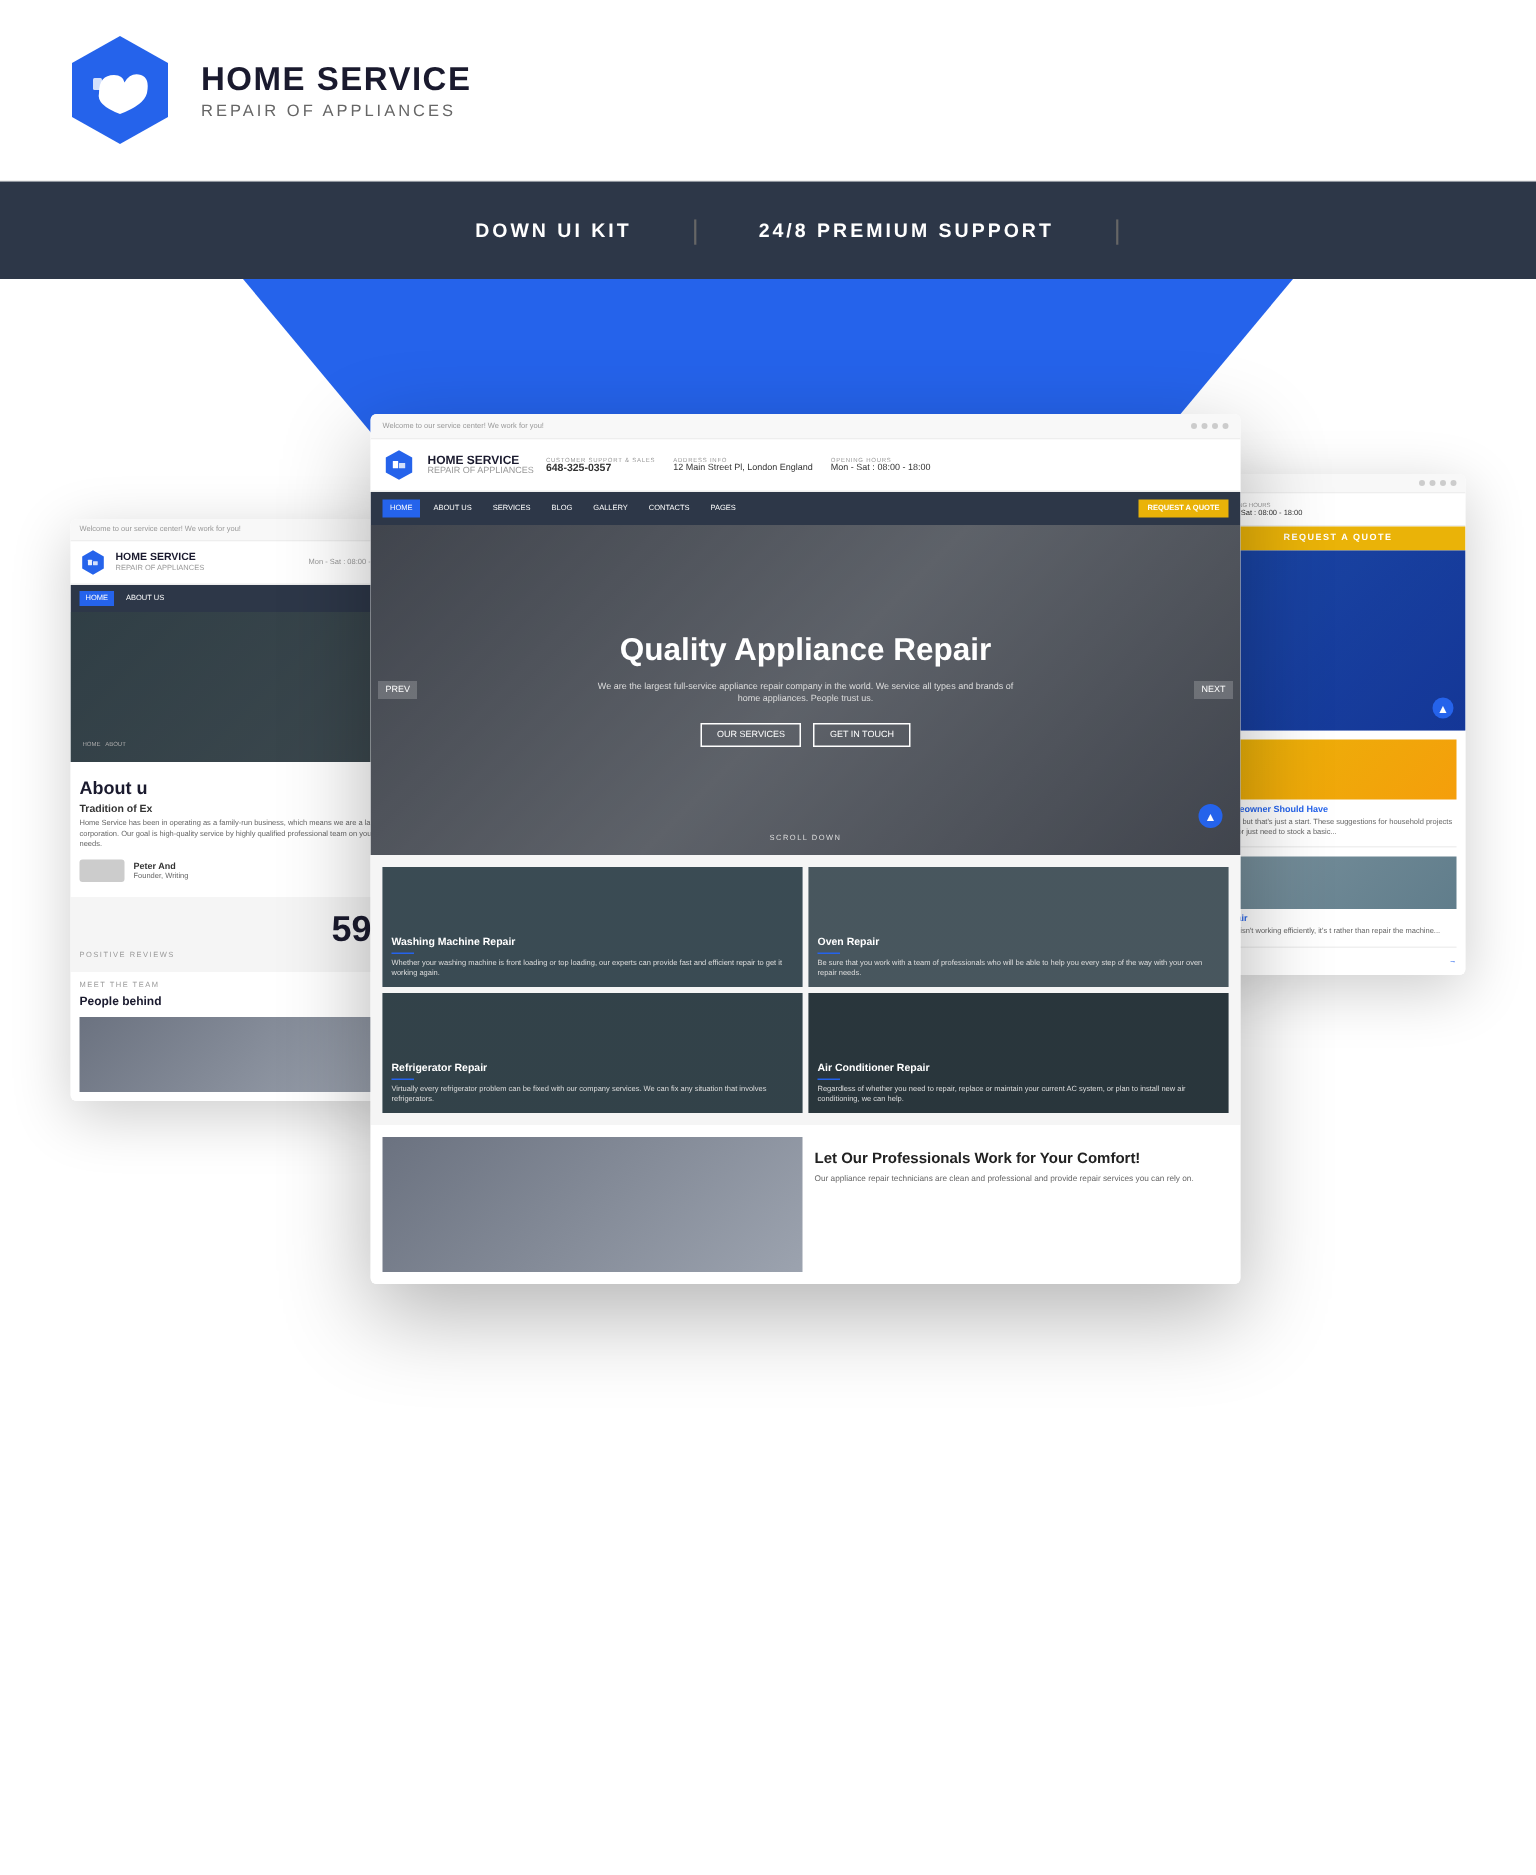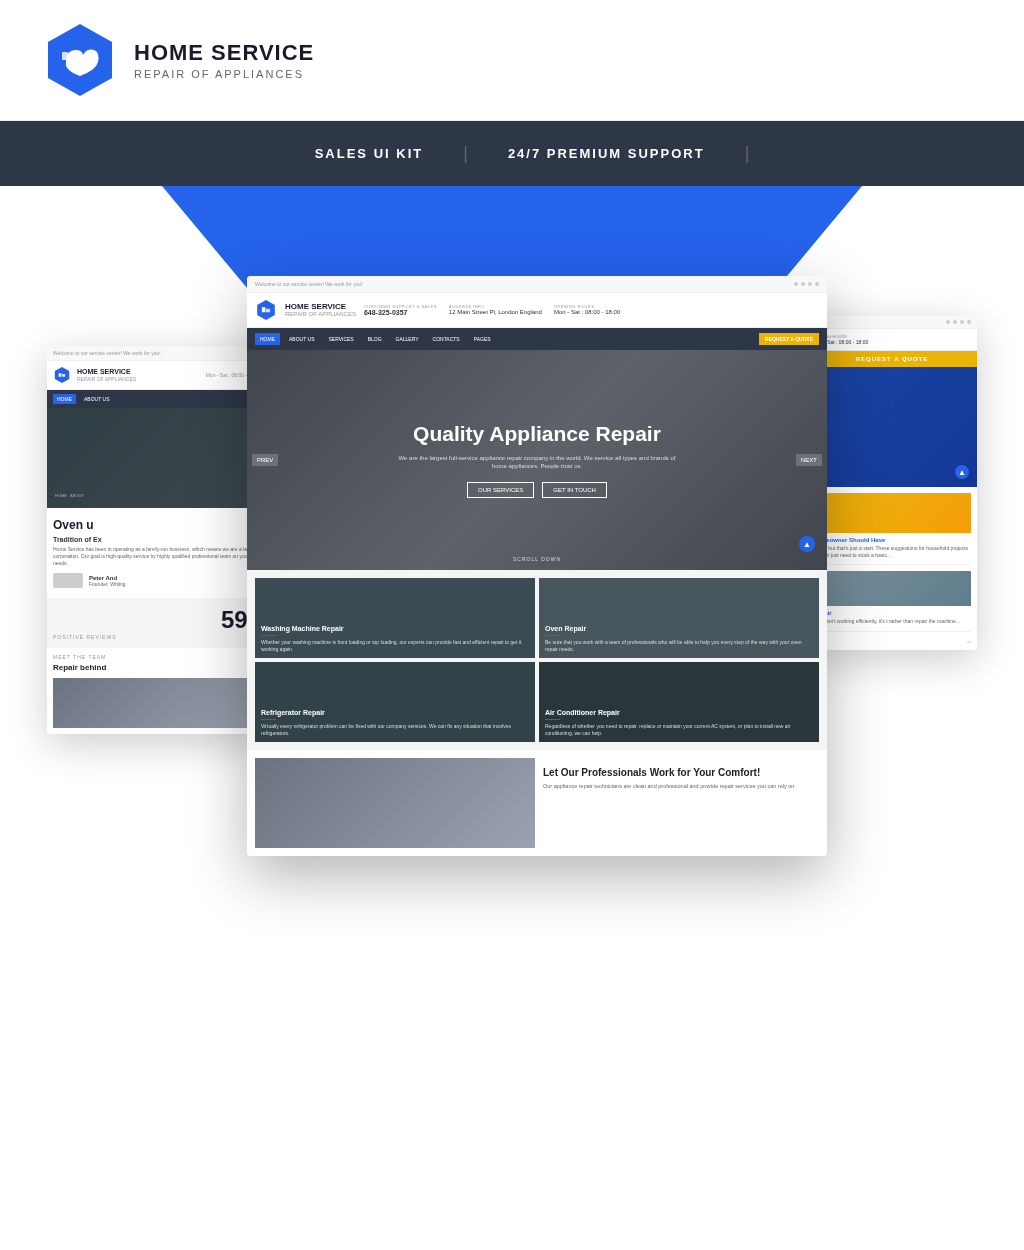--- a/index.html
+++ b/index.html
@@ -571,23 +571,23 @@
       <rect x="22" y="32" width="6" height="8" rx="1" fill="white" opacity="0.8"></rect>
     </svg>
     <div class="logo-text-area">
       <span class="logo-title">HOME SERVICE</span>
       <span class="logo-subtitle">REPAIR OF APPLIANCES</span>
     </div>
   </div>
 </div>
 
 <div class="features-bar">
-  <span class="feature-item">SALES UI KIT</span>
+  <span class="feature-item">DOWN UI KIT</span>
   <span class="feature-divider">|</span>
-  <span class="feature-item">24/7 PREMIUM SUPPORT</span>
+  <span class="feature-item">24/8 PREMIUM SUPPORT</span>
   <span class="feature-divider">|</span>
 </div>
 
 <div class="preview-section">
 
   <div style="position:absolute;top:0;left:0;right:0;height:420px;overflow:hidden;z-index:0;">
     <div style="position:absolute;top:0;left:50%;transform:translateX(-50%);width:700px;height:420px;background:#2563eb;clip-path:polygon(0 0,100% 0,50% 100%);"></div>
   </div>
 
   <div class="mockups-container">
@@ -609,38 +609,38 @@
         <div style="margin-left:auto;font-size:5px;color:#999;">Mon - Sat : 08:00 - 18:00</div>
       </div>
       <div class="side-left-nav">
         <span class="side-left-nav-item active">HOME</span>
         <span class="side-left-nav-item">ABOUT US</span>
       </div>
       <div class="side-left-hero">
         <div class="side-left-hero-pretitle">HOME &nbsp; ABOUT</div>
       </div>
       <div class="side-left-about">
-        <div class="side-left-about-title">Oven u</div>
+        <div class="side-left-about-title">About u</div>
         <div class="side-left-about-sub">Tradition of Ex</div>
         <div class="side-left-about-text">Home Service has been in operating as a family-run business, which means we are a large corporation. Our goal is high-quality service by highly qualified professional team on your needs.</div>
         <div class="side-left-signature">
           <div class="signature-img"></div>
           <div>
             <div style="font-size:6px;font-weight:bold;color:#333;">Peter And</div>
             <div class="signature-name">Founder, Writing</div>
           </div>
         </div>
       </div>
       <div class="side-left-stat">
         <div class="stat-number">597</div>
         <div class="stat-label">POSITIVE REVIEWS</div>
       </div>
       <div class="side-left-team">
         <div class="side-left-team-label">MEET THE TEAM</div>
-        <div class="side-left-team-title">Repair behind</div>
+        <div class="side-left-team-title">People behind</div>
         <div class="side-left-person"></div>
       </div>
     </div>
 
     <div class="main-mockup">
 
       <div class="mockup-topbar">
         <span class="mockup-topbar-text">Welcome to our service center! We work for you!</span>
         <div class="mockup-dots">
           <div class="mockup-dot"></div>

